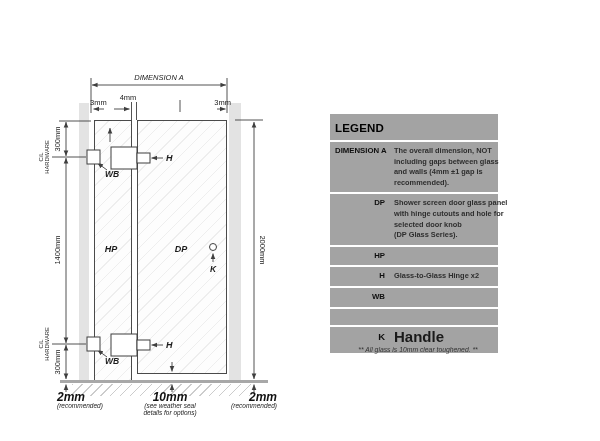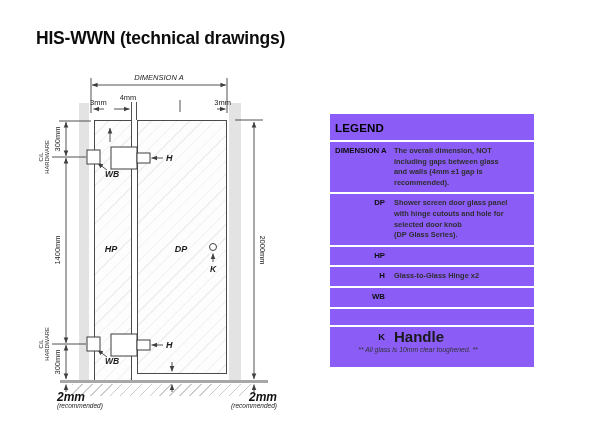--- a/index.html
+++ b/index.html
@@ -38,36 +38,35 @@
   .rx    { transform:translateX(-100%); }
   .vlab  { transform:translate(-50%,-50%) rotate(-90deg); }
   .vlab90{ transform:translate(-50%,-50%) rotate(90deg); }
   .cl-hw { font-size:5.8px; line-height:6.4px; text-align:center; color:#222; }
   .panel-tag { font-size:9px; }
   .hw-tag { font-size:8.5px; }
   .mm-note { font-size:6.5px; font-style:italic; line-height:7px; color:#222; }
   .mm-big  { font-size:12px; font-weight:bold; font-style:italic; line-height:10px; color:#111; }
 
   
-  .legend { left:330px; top:114px; width:204px; background:#8b5cf6; padding-bottom:20px; }
+  .legend { left:330px; top:114px; width:168px; background:#a3a3a3; padding-bottom:6px; }
   .legend-title { font-size:11.5px; font-weight:bold; color:#000; padding:8px 6px 6px 5px; letter-spacing:0.2px; }
   .lrow { display:flex; border-top:2px solid #ffffff; padding:4px 0 4px 5px; }
   .llab { flex:none; width:50px; text-align:right; font-weight:bold; font-size:7.8px; line-height:10.6px; color:#0f0f0f; white-space:nowrap; }
   .ldesc { margin-left:9px; font-size:7.4px; line-height:10.6px; color:#2e2e2e; white-space:pre;font-weight:bold; }
   .lempty { height:8px; }
   .lbig .llab { font-size:9.5px; line-height:12px; }
   .lbig .ldesc { font-size:15px; line-height:12px; color:#1a1a1a; }
   .legend-foot { left:330px; top:346px; width:176px; text-align:center; font-size:6.8px; font-style:italic; color:#333; }
 </style>
 </head>
 <body>
 
 <div class="stage">
 
-  <div class="abs page-title">HIS-WWN (technical drawings)</div>
 
   <div class="abs wall wall-left"></div>
   <div class="abs wall wall-right"></div>
   <div class="abs panel panel-hp"></div>
   <div class="abs panel panel-dp"></div>
   <div class="abs floor"></div>
   <div class="abs ground-hatch"></div>
 
   <svg class="abs svg-overlay" viewBox="0 0 600 441" xmlns="http://www.w3.org/2000/svg">
     <defs>
@@ -144,20 +143,25 @@
   <div class="abs dlab bi panel-tag" style="left:166px; top:153px;">H</div>
   <div class="abs dlab bi panel-tag" style="left:166px; top:340px;">H</div>
   <div class="abs dlab bi hw-tag" style="left:105px; top:169px;">WB</div>
   <div class="abs dlab bi hw-tag" style="left:105px; top:356px;">WB</div>
   <div class="abs dlab bi hw-tag cx" style="left:213px; top:264px;">K</div>
 
   <div class="abs" style="left:57px; top:392px;">
     <div class="mm-big">2mm</div>
     <div class="mm-note">(recommended)</div>
   </div>
+  <div class="abs cx" style="left:170px; top:392px; text-align:center;">
+    <div class="mm-big">10mm</div>
+    <div class="mm-note">(see weather seal</div>
+    <div class="mm-note">details for options)</div>
+  </div>
   <div class="abs rx" style="left:277px; top:392px; text-align:right;">
     <div class="mm-big">2mm</div>
     <div class="mm-note">(recommended)</div>
   </div>
 
   <div class="abs legend">
     <div class="legend-title">LEGEND</div>
     <div class="lrow">
       <div class="llab">DIMENSION A</div>
       <div class="ldesc">The overall dimension, NOT

